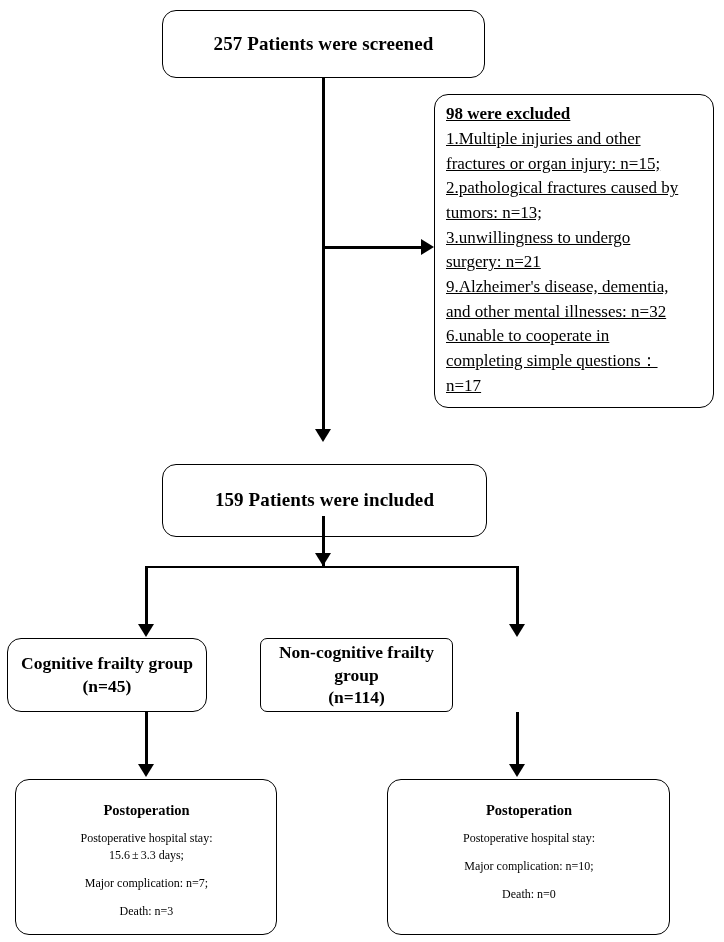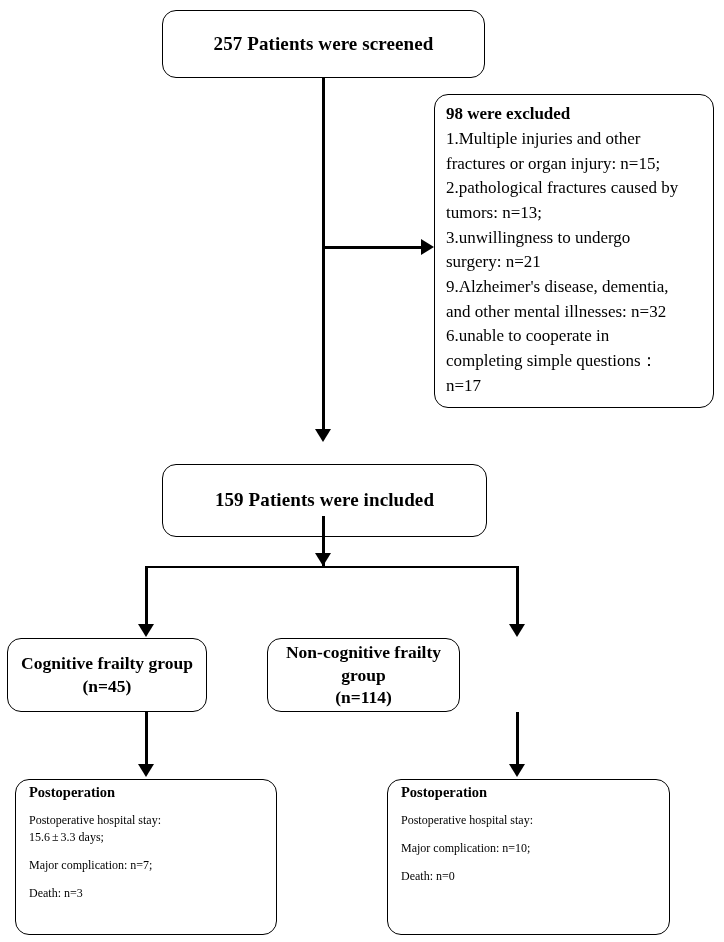--- a/index.html
+++ b/index.html
@@ -35,34 +35,36 @@
     line-height: 1.28;
     letter-spacing: 0.1px;
   }
   .group-text {
     font-weight: bold;
     font-size: 17.5px;
     line-height: 1.3;
   }
   .list-box {
     padding: 7px 9px 22px 11px;
+    text-decoration: underline;
   }
   .list-head {
     font-weight: bold;
     font-size: 17px;
     line-height: 1.42;
     margin-bottom: 1px;
   }
   .list-line {
     font-size: 17px;
     line-height: 1.45;
     white-space: nowrap;
   }
   .post-box {
-    padding: 3px 12px 8px 13px;
+    padding: 21px 12px 8px 13px;
+    text-align: center;
   }
   .post-head {
     font-weight: bold;
     font-size: 14.5px;
     line-height: 1.3;
     margin-bottom: 10px;
   }
   .post-line {
     font-size: 12px;
     line-height: 1.42;
@@ -149,21 +151,21 @@
   <div class="vline" style="left:516px; top:566px; height:60px;"></div>
   <div class="arrow-down" style="left:509px; top:624px;"></div>
 
   <div class="node node-centered" style="left:7px; top:638px; width:200px; height:74px;">
     <div class="group-text">
       <div>Cognitive frailty group</div>
       <div>(n=45)</div>
     </div>
   </div>
 
-  <div class="node node-centered" style="left:267px; top:638px; width:193px; height:74px;">
+  <div class="node node-centered" style="left:260px; top:638px; width:193px; height:74px;border-radius:7px;">
     <div class="group-text">
       <div>Non-cognitive frailty group</div>
       <div>(n=114)</div>
     </div>
   </div>
 
   <div class="vline" style="left:145px; top:712px; height:55px;"></div>
   <div class="arrow-down" style="left:138px; top:764px;"></div>
 
   <div class="vline" style="left:516px; top:712px; height:55px;"></div>

